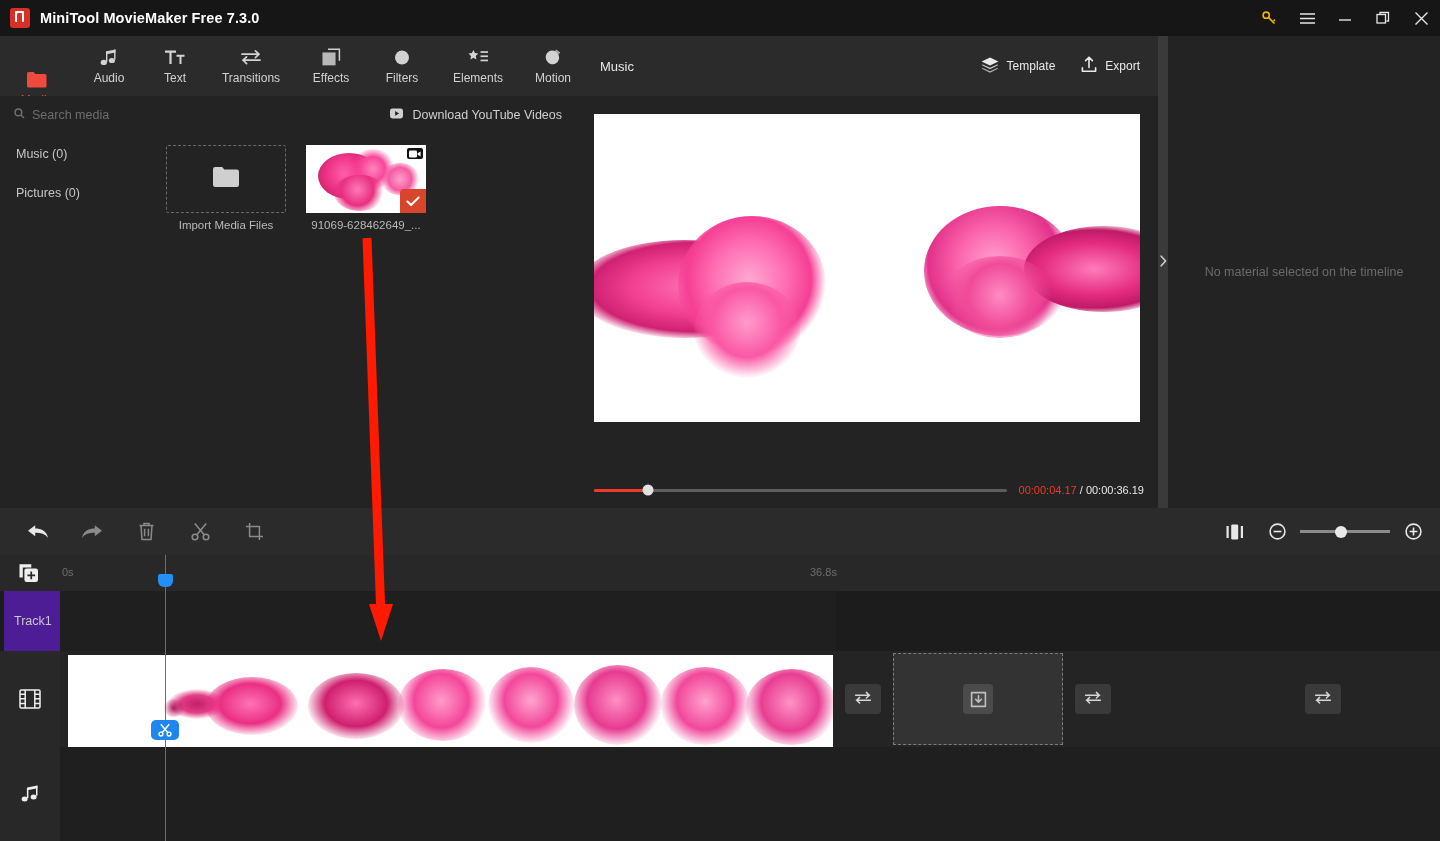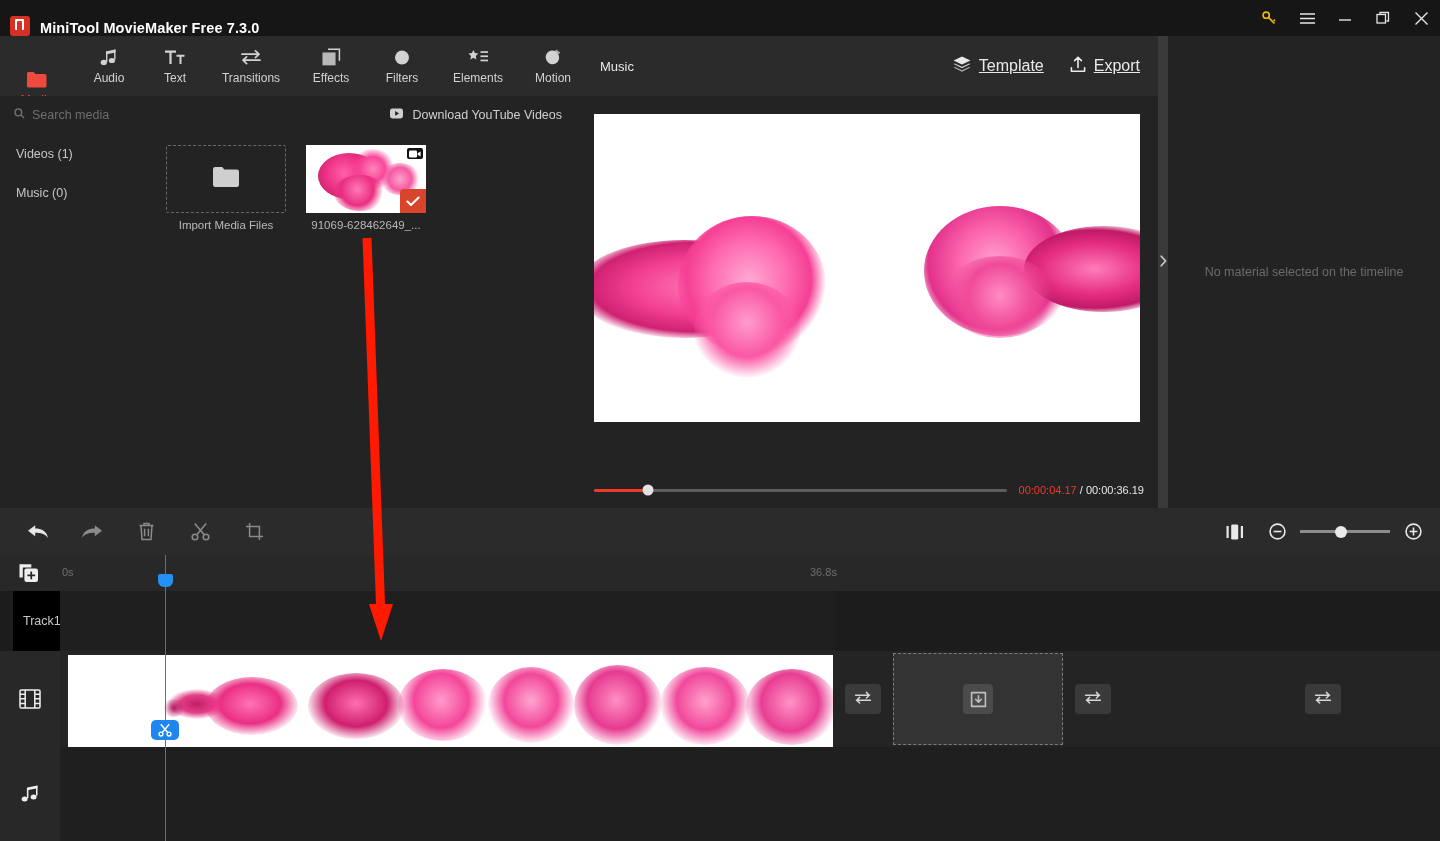--- a/index.html
+++ b/index.html
@@ -8,21 +8,21 @@
     background: #1c1c1c;
     font-family: "Liberation Sans", sans-serif;
     overflow: hidden;
     -webkit-font-smoothing: antialiased;
   }
   .app { position: relative; width: 1440px; height: 841px; background: #232323; }
 
   
   .titlebar {
     position: absolute; left: 0; top: 0; width: 1440px; height: 36px;
-    background: #161616; display: flex; align-items: flex-end;
+    background: #161616; display: flex; align-items: center;
   }
   .app-logo {
     width: 20px; height: 20px; margin-left: 10px; border-radius: 3px;
     background: #d93025; position: relative; flex: none;
   }
   .app-logo::after {
     content: ""; position: absolute; left: 5px; top: 3px; width: 9px; height: 11px;
     background: #fff; border-radius: 1px;
   }
   .app-logo::before {
@@ -122,21 +122,21 @@
   .player {
     position: absolute; left: 580px; top: 36px; width: 578px; height: 472px;
     background: #232323;
   }
   .player-head {
     height: 60px; background: #2b2b2b; display: flex; align-items: center;
     padding: 0 18px 0 20px;
   }
   .player-label { color: #e8e8e8; font-size: 13px; }
   .ph-actions { margin-left: auto; display: flex; align-items: center; gap: 26px; }
-  .ph-btn { display: flex; align-items: center; gap: 8px; color: #eaeaea; font-size: 16px; text-decoration: underline; }
+  .ph-btn { display: flex; align-items: center; gap: 8px; color: #eaeaea; font-size: 12px; }
   .video-stage {
     position: absolute; left: 14px; top: 78px; width: 546px; height: 308px;
     background: #fff; overflow: hidden;
   }
   .seek-row {
     position: absolute; left: 14px; right: 14px; top: 443px; height: 22px;
     display: flex; align-items: center; gap: 12px;
   }
   .seek-track {
     position: relative; flex: 1 1 auto; height: 3px; background: #5d5d5d; border-radius: 2px;
@@ -220,23 +220,23 @@
 
   .track-header-col {
     position: absolute; left: 0; top: 36px; width: 60px; bottom: 0; background: #282828;
   }
   .th-label {
     position: absolute; left: 0; width: 60px; color: #c8c8c8; font-size: 12.5px;
     display: flex; align-items: center; justify-content: center;
   }
 
   .track1-label {
-    position: absolute; left: 13px; top: 36px; width: 60px; height: 60px;
+    position: absolute; left: 4px; top: 36px; width: 60px; height: 60px;
     display: flex; align-items: center; padding-left: 10px;
-    color: #c9c9c9; font-size: 12.5px; background: #000000;
+    color: #c9c9c9; font-size: 12.5px; background: #4c1d95;
   }
   .track1-strip {
     position: absolute; left: 60px; top: 36px; width: 776px; height: 60px;
     background: #1f1f1f;
   }
   .lane-video {
     position: absolute; left: 60px; top: 96px; right: 0; height: 96px; background: #242424;
   }
   .lane-audio {
     position: absolute; left: 60px; top: 192px; right: 0; bottom: 0; background: #1f1f1f;
@@ -413,24 +413,24 @@
             <rect x="0" y="0.6" width="13" height="9.8" rx="2.4"></rect>
             <path d="M5.1 3.1l4 2.3-4 2.3z" fill="#232323"></path>
           </svg>
         </span>
         <span>Download YouTube Videos</span>
       </div>
     </div>
 
     <div class="cats">
       <div class="cat">
-        <span>Videos (1)</span>
+        <span>Music (0)</span>
       </div>
       <div class="cat">
-        <span>Music (0)</span>
+        <span>Pictures (0)</span>
       </div>
     </div>
 
     <div class="media-grid">
       <div class="import-tile">
         <span>
           <svg width="26" height="22" viewBox="0 0 26 22" fill="#cfcfcf">
             <path d="M0 3.2A2.2 2.2 0 012.2 1h7l2.1 2.6H23.8A2.2 2.2 0 0126 5.8V18.8A2.2 2.2 0 0123.8 21H2.2A2.2 2.2 0 010 18.8z"></path>
           </svg>
         </span>

